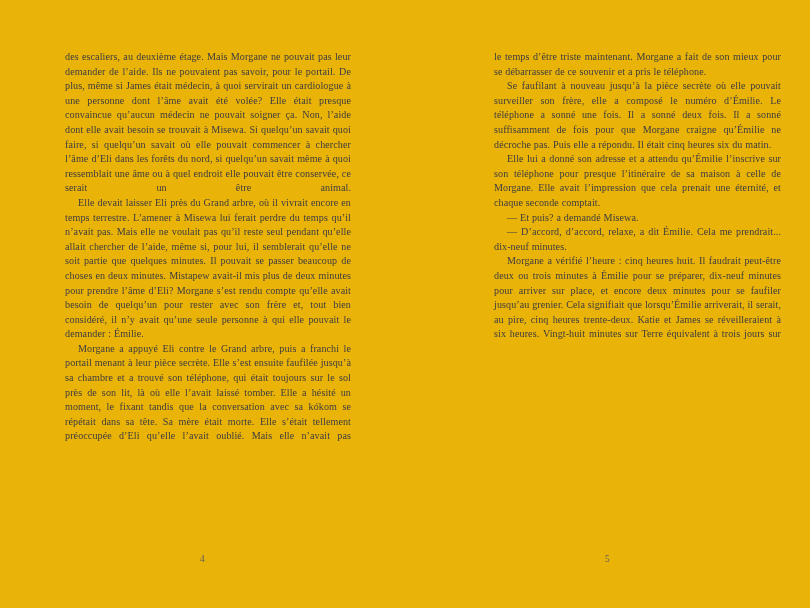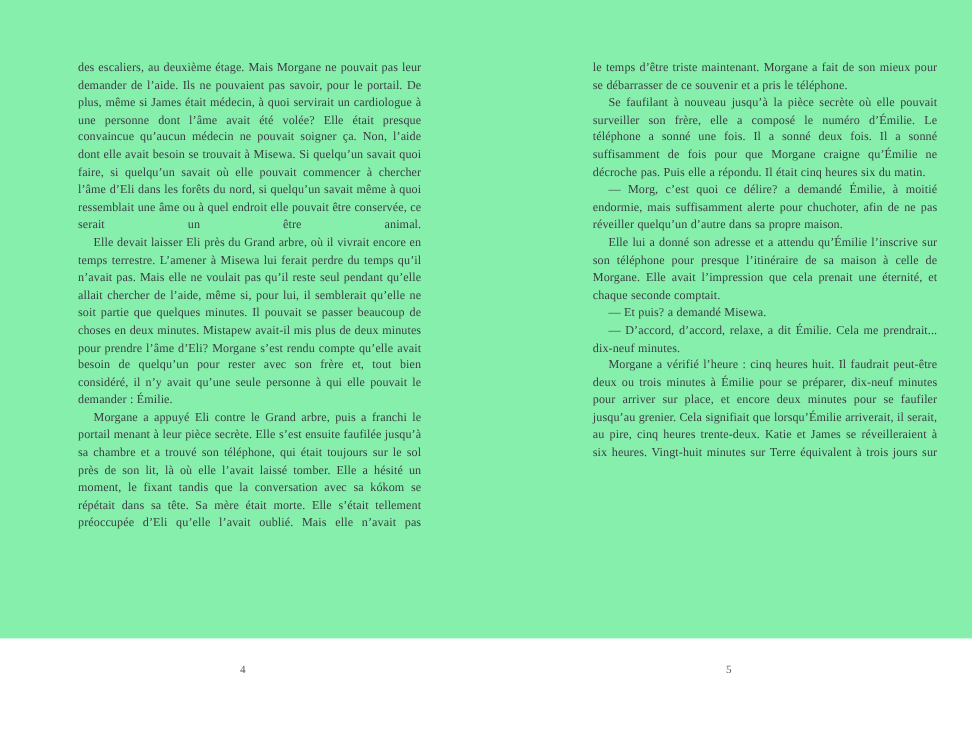--- a/index.html
+++ b/index.html
@@ -19,22 +19,22 @@
     width: 810px;
     height: 608px;
     background: #ffffff;
     display: flex;
     flex-direction: row;
   }
 
   .page {
     position: relative;
     width: 405px;
-    height: 532px;
-    background: #86efac;
+    height: 608px;
+    background: #eab308;
     box-sizing: border-box;
   }
 
   .page-left .text-column {
     position: absolute;
     left: 65px;
     top: 50px;
     width: 286px;
   }
 
@@ -91,21 +91,20 @@
       <p class="indent">Elle devait laisser Eli près du Grand arbre, où il vivrait encore en temps terrestre. L’amener à Misewa lui ferait perdre du temps qu’il n’avait pas. Mais elle ne voulait pas qu’il reste seul pendant qu’elle allait chercher de l’aide, même si, pour lui, il semblerait qu’elle ne soit partie que quelques minutes. Il pouvait se passer beaucoup de choses en deux minutes. Mistapew avait-il mis plus de deux minutes pour prendre l’âme d’Eli? Morgane s’est rendu compte qu’elle avait besoin de quelqu’un pour rester avec son frère et, tout bien considéré, il n’y avait qu’une seule personne à qui elle pouvait le demander : Émilie.</p>
       <p class="indent continued">Morgane a appuyé Eli contre le Grand arbre, puis a franchi le portail menant à leur pièce secrète. Elle s’est ensuite faufilée jusqu’à sa chambre et a trouvé son téléphone, qui était toujours sur le sol près de son lit, là où elle l’avait laissé tomber. Elle a hésité un moment, le fixant tandis que la conversation avec sa kókom se répétait dans sa tête. Sa mère était morte. Elle s’était tellement préoccupée d’Eli qu’elle l’avait oublié. Mais elle n’avait pas</p>
     </div>
     <div class="page-number">4</div>
   </div>
 
   <div class="page page-right">
     <div class="text-column">
       <p>le temps d’être triste maintenant. Morgane a fait de son mieux pour se débarrasser de ce souvenir et a pris le téléphone.</p>
       <p class="indent">Se faufilant à nouveau jusqu’à la pièce secrète où elle pouvait surveiller son frère, elle a composé le numéro d’Émilie. Le téléphone a sonné une fois. Il a sonné deux fois. Il a sonné suffisamment de fois pour que Morgane craigne qu’Émilie ne décroche pas. Puis elle a répondu. Il était cinq heures six du matin.</p>
-      <p class="indent">— Morg, c’est quoi ce délire? a demandé Émilie, à moitié endormie, mais suffisamment alerte pour chuchoter, afin de ne pas réveiller quelqu’un d’autre dans sa propre maison.</p>
       <p class="indent">Elle lui a donné son adresse et a attendu qu’Émilie l’inscrive sur son téléphone pour presque l’itinéraire de sa maison à celle de Morgane. Elle avait l’impression que cela prenait une éternité, et chaque seconde comptait.</p>
       <p class="indent">— Et puis? a demandé Misewa.</p>
       <p class="indent">— D’accord, d’accord, relaxe, a dit Émilie. Cela me prendrait... dix-neuf minutes.</p>
       <p class="indent continued">Morgane a vérifié l’heure : cinq heures huit. Il faudrait peut-être deux ou trois minutes à Émilie pour se préparer, dix-neuf minutes pour arriver sur place, et encore deux minutes pour se faufiler jusqu’au grenier. Cela signifiait que lorsqu’Émilie arriverait, il serait, au pire, cinq heures trente-deux. Katie et James se réveilleraient à six heures. Vingt-huit minutes sur Terre équivalent à trois jours sur</p>
     </div>
     <div class="page-number">5</div>
   </div>
 
 </div>
 

